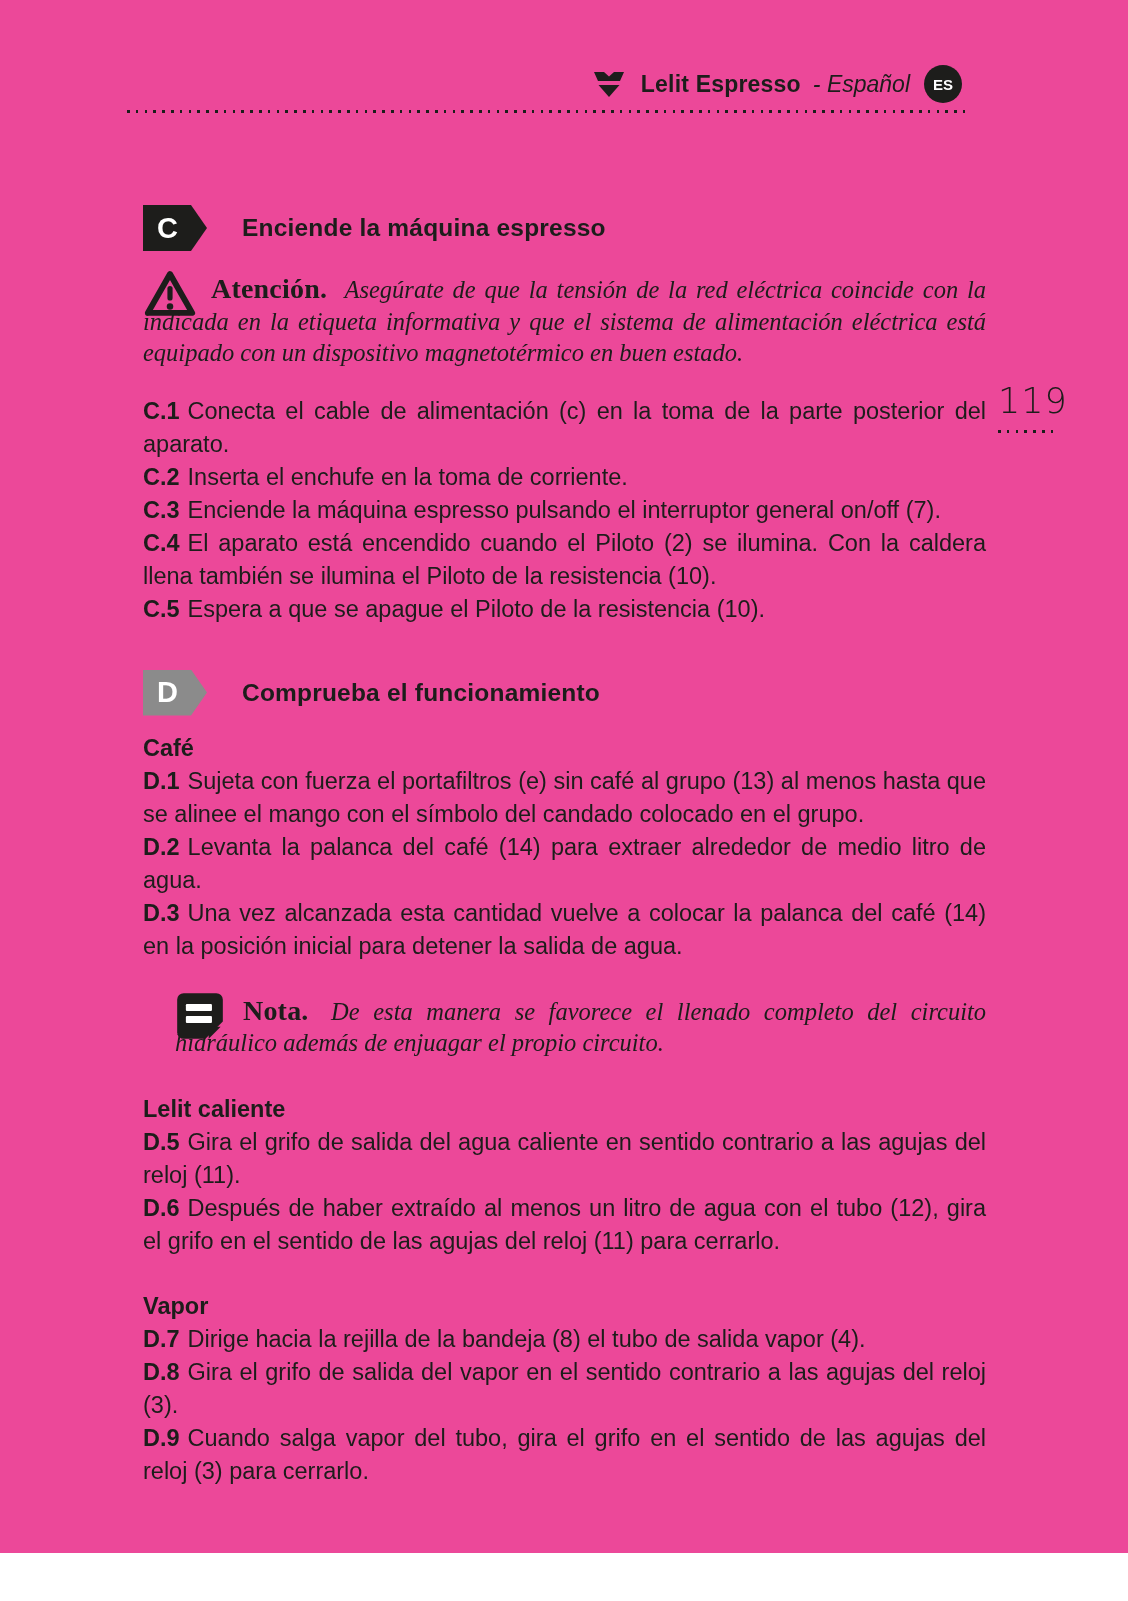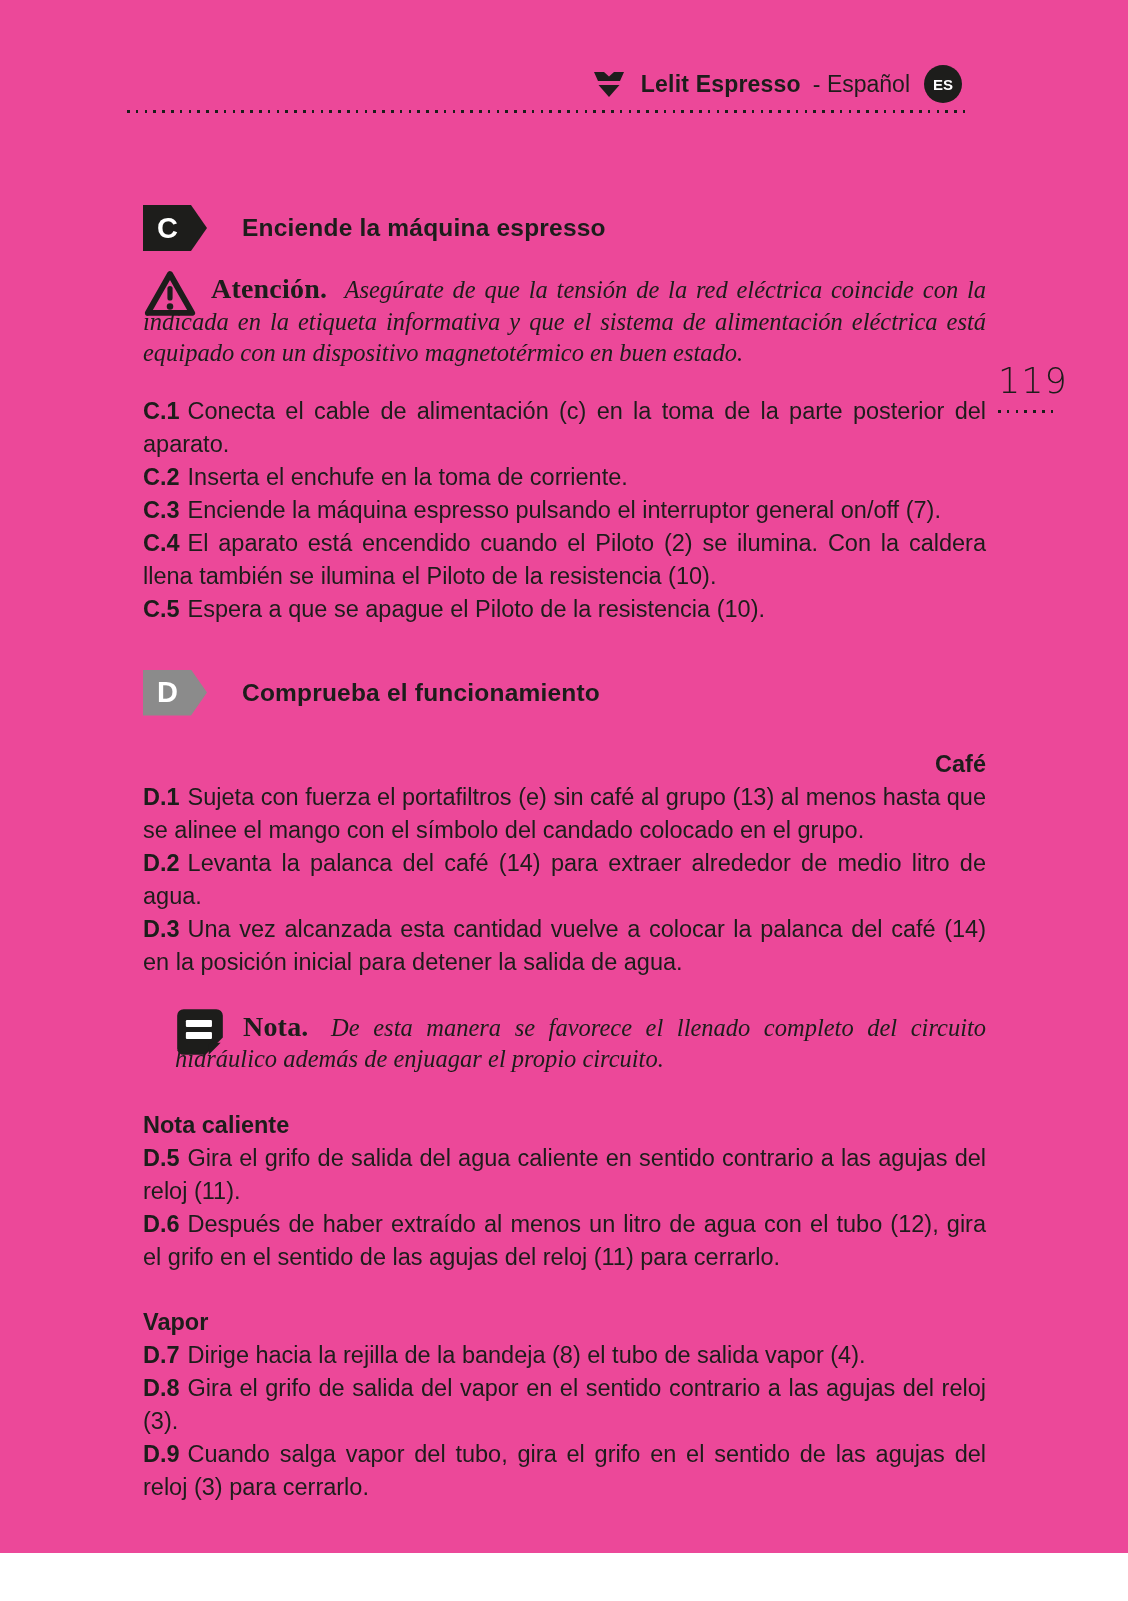--- a/index.html
+++ b/index.html
@@ -18,36 +18,36 @@
     padding-top: 62px;
     display: flex;
     justify-content: flex-end;
     align-items: center;
     margin-right: 166px;
     gap: 14px;
     height: 44px;
   }
   .brand { display: flex; align-items: center; gap: 12px; }
   .brand-bold { font-weight: bold; font-size: 23px; letter-spacing: 0.2px; }
-  .brand-suffix { font-size: 23px; font-weight: normal; }
+  .brand-suffix { font-size: 23px; font-weight: normal; font-style: italic; }
   .es-badge {
     width: 38px; height: 38px; border-radius: 50%;
     background: #1d1d1b; color: #ffffff;
     display: flex; align-items: center; justify-content: center;
     font-size: 15px; font-weight: bold;
   }
 
   .dotted-rule {
     height: 3px;
     background-image: repeating-linear-gradient(to right, #1d1d1b 0 2.6px, transparent 2.6px 8.8px);
   }
   .top-rule { margin: 4px 163px 0 127px; }
 
   
-  .page-number-block { position: absolute; top: 362px; right: 66px; width: 64px; }
+  .page-number-block { position: absolute; top: 382px; right: 66px; width: 64px; }
   .page-number {
     font-family: "DejaVu Sans", sans-serif;
     font-weight: 200;
     font-size: 35px;
     line-height: 38px;
     letter-spacing: 1px;
   }
   .small-rule { width: 62px; margin-top: 10px; }
 
   
@@ -94,21 +94,21 @@
     text-align: justify;
   }
   .step-label { font-weight: bold; margin-right: 8px; }
 
   .subheading {
     margin: 0;
     font-size: 23.5px;
     line-height: 33px;
     font-weight: bold;
   }
-  .gap-cafe  { margin-top: 32px; text-align: right; }
+  .gap-cafe  { margin-top: 16px; }
   .gap-agua  { margin-top: 34px; }
   .gap-vapor { margin-top: 32px; }
 </style>
 </head>
 <body>
 
 <div class="page">
 
   <div class="header-row">
     <div class="brand">
@@ -169,21 +169,21 @@
       <svg class="callout-icon" width="50" height="50" viewBox="0 0 46 46" aria-hidden="true">
         <path d="M8 2 h30 a6 6 0 0 1 6 6 v20 l-16 16 H8 a6 6 0 0 1 -6 -6 V8 a6 6 0 0 1 6 -6 Z" fill="#1d1d1b"></path>
         <rect x="10" y="12" width="24" height="6.5" rx="1" fill="#ffffff"></rect>
         <rect x="10" y="23" width="24" height="6.5" rx="1" fill="#ffffff"></rect>
         <path d="M31 44 l11 -11 h-9 a2 2 0 0 0 -2 2 Z" fill="#1d1d1b"></path>
       </svg>
       <span class="callout-label">Nota.</span>
       <span class="callout-text">De esta manera se favorece el llenado completo del circuito hidráulico además de enjuagar el propio circuito.</span>
     </p>
 
-    <h3 class="subheading gap-agua">Nota caliente</h3>
+    <h3 class="subheading gap-agua">Lelit caliente</h3>
     <div>
       <p class="step"><b class="step-label">D.5</b><span>Gira el grifo de salida del agua caliente en sentido contrario a las agujas del reloj (11).</span></p>
       <p class="step"><b class="step-label">D.6</b><span>Después de haber extraído al menos un litro de agua con el tubo (12), gira el grifo en el sentido de las agujas del reloj (11) para cerrarlo.</span></p>
     </div>
 
     <h3 class="subheading gap-vapor">Vapor</h3>
     <div>
       <p class="step"><b class="step-label">D.7</b><span>Dirige hacia la rejilla de la bandeja (8) el tubo de salida vapor (4).</span></p>
       <p class="step"><b class="step-label">D.8</b><span>Gira el grifo de salida del vapor en el sentido contrario a las agujas del reloj (3).</span></p>
       <p class="step"><b class="step-label">D.9</b><span>Cuando salga vapor del tubo, gira el grifo en el sentido de las agujas del reloj (3) para cerrarlo.</span></p>

